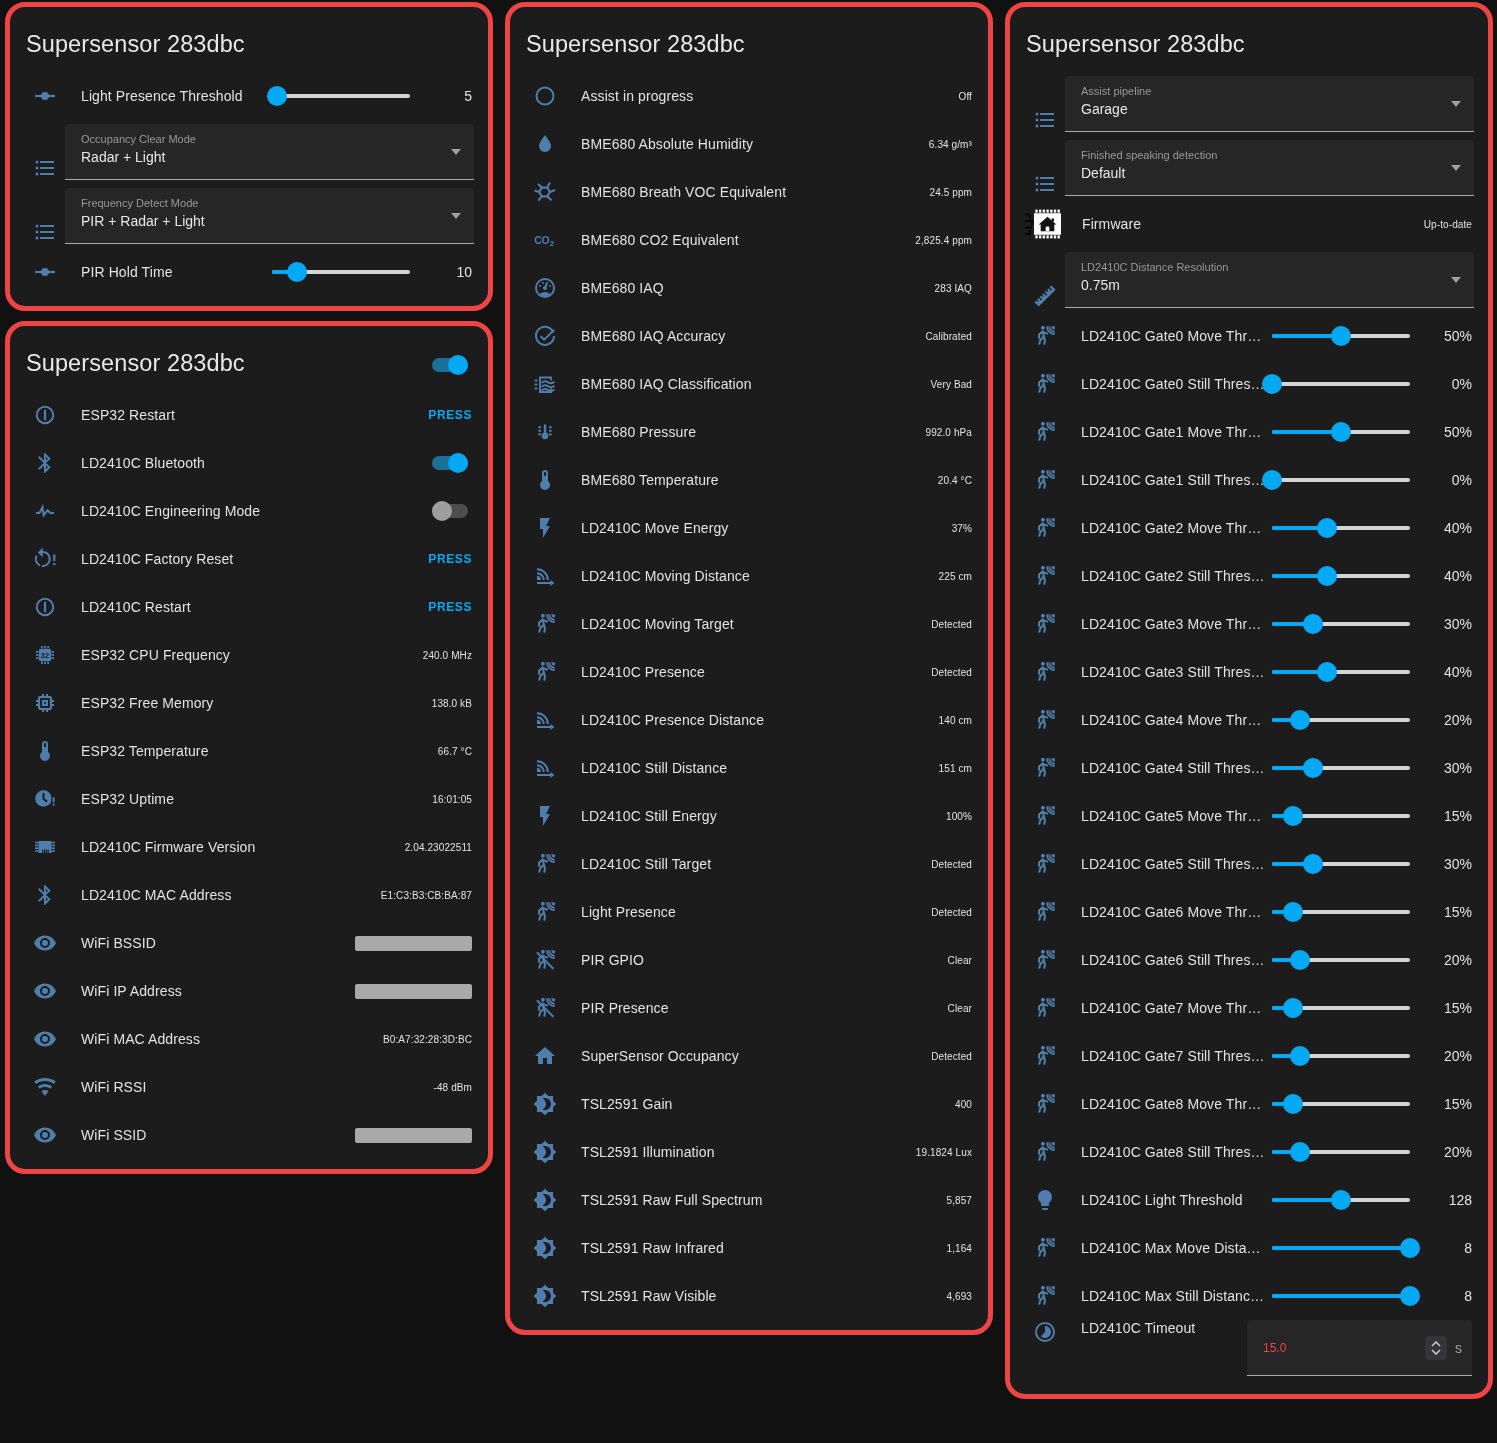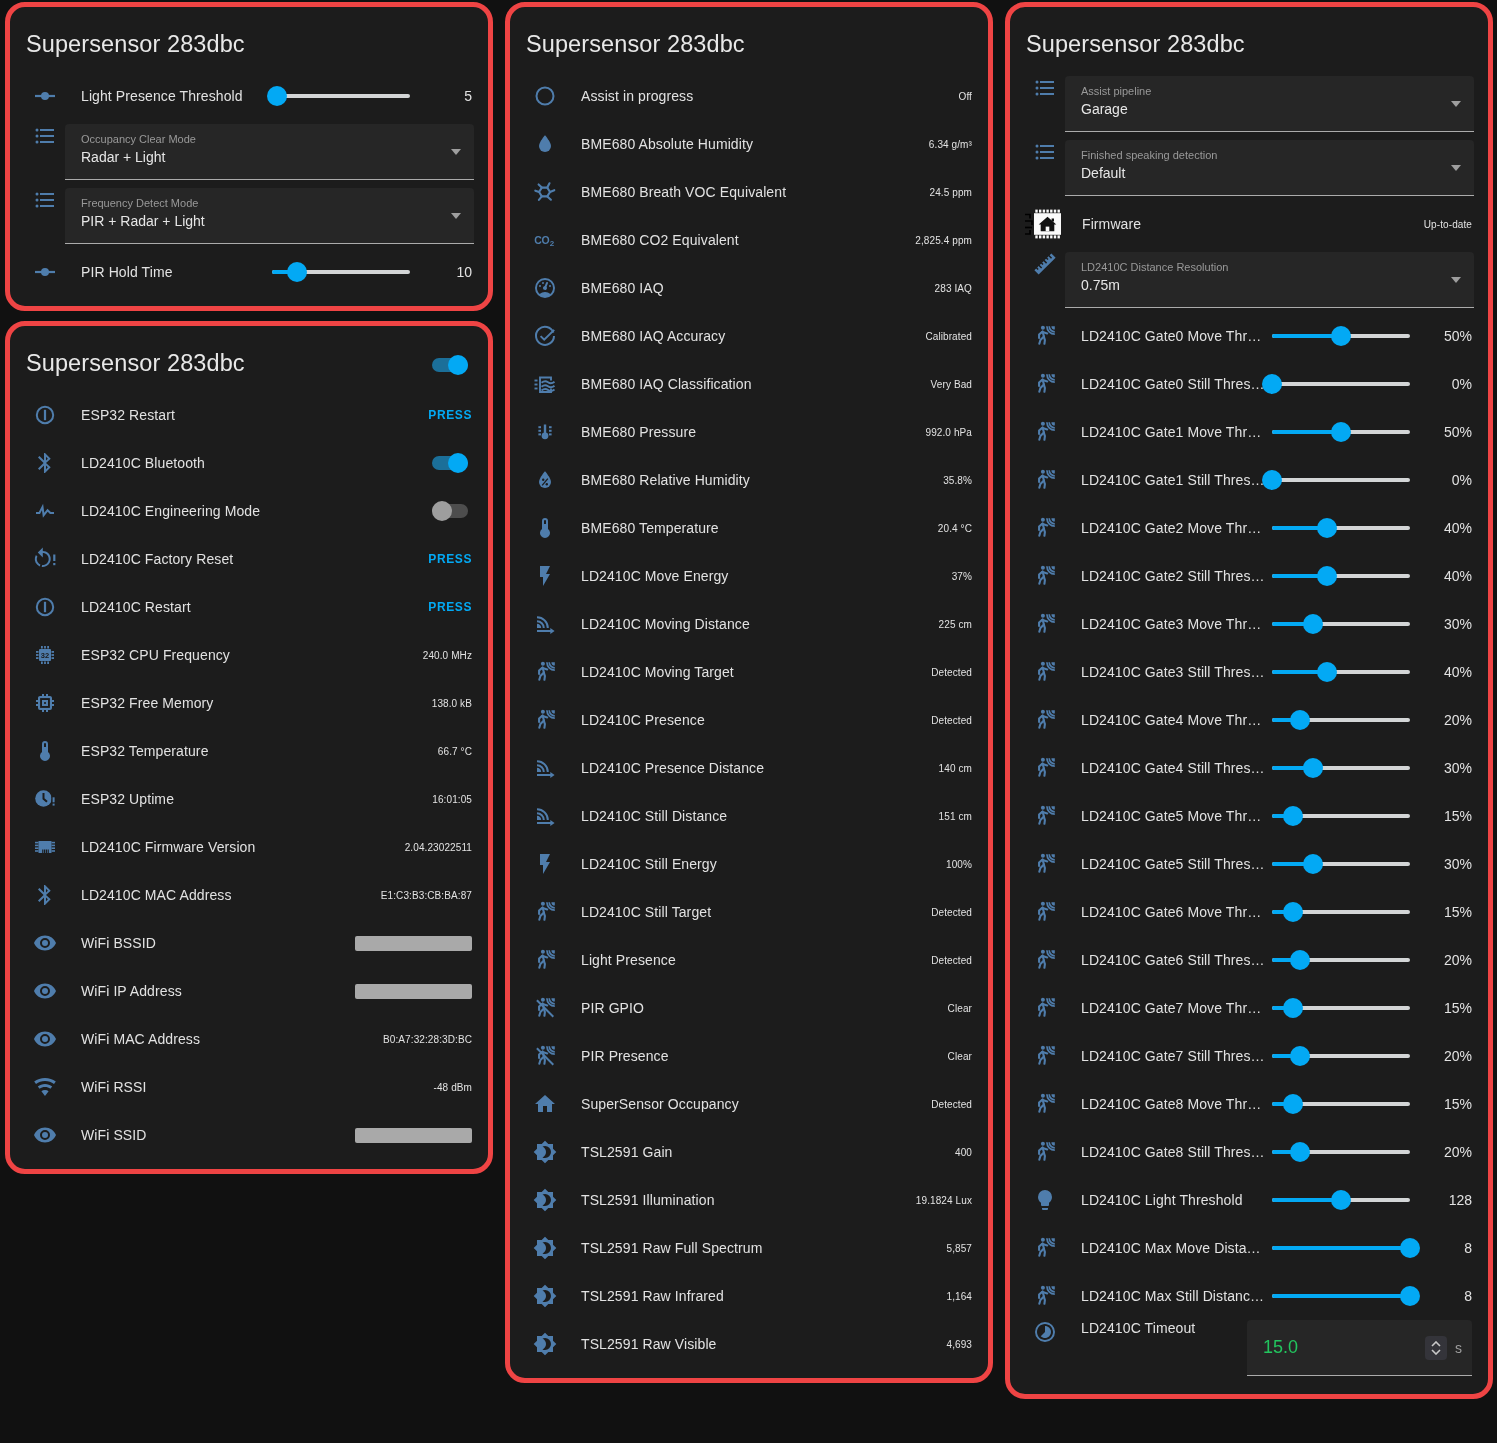--- a/index.html
+++ b/index.html
@@ -18,29 +18,29 @@
 .sw .th{position:absolute;top:0;width:20px;height:20px;border-radius:50%}
 .sw.on .tr{background:#1b6f99}
 .sw.on .th{right:0;background:#03a9f4}
 .sw.off .tr{background:#4d4d4d}
 .sw.off .th{left:0;background:#9e9e9e}
 .sl{position:relative;width:138px;height:20px;flex:none;margin-right:16px}
 .sl-i{position:absolute;left:0;right:0;top:8px;height:4px;border-radius:2px;background:#d3d5d6}
 .sl-a{position:absolute;left:0;top:8px;height:4px;border-radius:2px;background:#03a9f4}
 .sl-t{position:absolute;top:0;width:20px;height:20px;border-radius:50%;background:#03a9f4}
 .vs{width:46px;font-size:14px;color:#e2e2e2;text-align:right;white-space:nowrap}
-.selrow{display:flex;align-items:flex-start;padding:4px 14px 4px 23px}
+.selrow{display:flex;align-items:flex-end;padding:4px 14px 4px 23px}
 .selrow .ic{margin-right:8px}
 .sel{position:relative;flex:1;height:56px;background:#262626;border-radius:4px 4px 0 0;border-bottom:1px solid #ababab;padding:8px 16px 0 16px}
 .sel-l{font-size:11px;color:#999999;line-height:14px}
 .sel-v{font-size:14px;color:#e6e6e6;line-height:20px;margin-top:1px}
 .arrow{position:absolute;right:13px;top:25px;width:0;height:0;border-left:5px solid transparent;border-right:5px solid transparent;border-top:6px solid #9e9e9e}
 .numrow{height:64px;display:flex;align-items:flex-start;padding:0 16px 0 23px}
 .numbox{position:relative;width:225px;height:56px;background:#262626;border-radius:4px 4px 0 0;border-bottom:1px solid #ababab;display:flex;align-items:center;padding:0 10px 0 16px}
-.nval{flex:1;font-size:18px;color:#22c55e}
+.nval{flex:1;font-size:12px;color:#ef4444}
 .stepper{width:22px;height:24px;background:#34343a;border-radius:4px;display:flex;align-items:center;justify-content:center;margin-right:8px}
 .unit{font-size:14px;color:#9e9e9e}
 </style></head>
 <body>
 <div class="col" style="left:5px;gap:10px">
 <div class="card">
       <div class="hd">
         <span>Supersensor 283dbc</span>
       </div>
       <div class="row">
@@ -336,30 +336,20 @@
           <circle cx="12" cy="15.8" r="3.4"></circle>
 <rect x="5.4" y="6.2" width="2.6" height="2"></rect>
           <rect x="5.4" y="9.8" width="2.6" height="2"></rect>
           <rect x="5.4" y="13.4" width="2.6" height="2"></rect>
 <rect x="16" y="6.2" width="2.6" height="2"></rect>
           <rect x="16" y="9.8" width="2.6" height="2"></rect>
           <rect x="16" y="13.4" width="2.6" height="2"></rect>
         </svg>
         <span class="lb">BME680 Pressure</span>
         <span class="vl">992.0 hPa</span>
-      </div>
-      <div class="row">
-        <svg class="ic" width="24" height="24" viewBox="0 0 24 24" fill="#4f7dac">
-          <path d="M12,20A6,6 0 0,1 6,14C6,10 12,3.25 12,3.25C12,3.25 18,10 18,14A6,6 0 0,1 12,20Z"></path>
-          <circle cx="10.2" cy="11.8" r="1.2" fill="#1c1c1c"></circle>
-          <circle cx="13.8" cy="16.2" r="1.2" fill="#1c1c1c"></circle>
-          <path d="M9.2,17.4L14.8,10.6" stroke="#1c1c1c" stroke-width="1.3" fill="none"></path>
-        </svg>
-        <span class="lb">BME680 Relative Humidity</span>
-        <span class="vl">35.8%</span>
       </div>
       <div class="row">
         <svg class="ic" width="24" height="24" viewBox="0 0 24 24" fill="#4f7dac">
           <path d="M15,13V5A3,3 0 0,0 9,5V13A5,5 0 1,0 15,13M12,4A1,1 0 0,1 13,5V8H11V5A1,1 0 0,1 12,4Z"></path>
         </svg>
         <span class="lb">BME680 Temperature</span>
         <span class="vl">20.4 °C</span>
       </div>
       <div class="row">
         <svg class="ic" width="24" height="24" viewBox="0 0 24 24" fill="#4f7dac">

